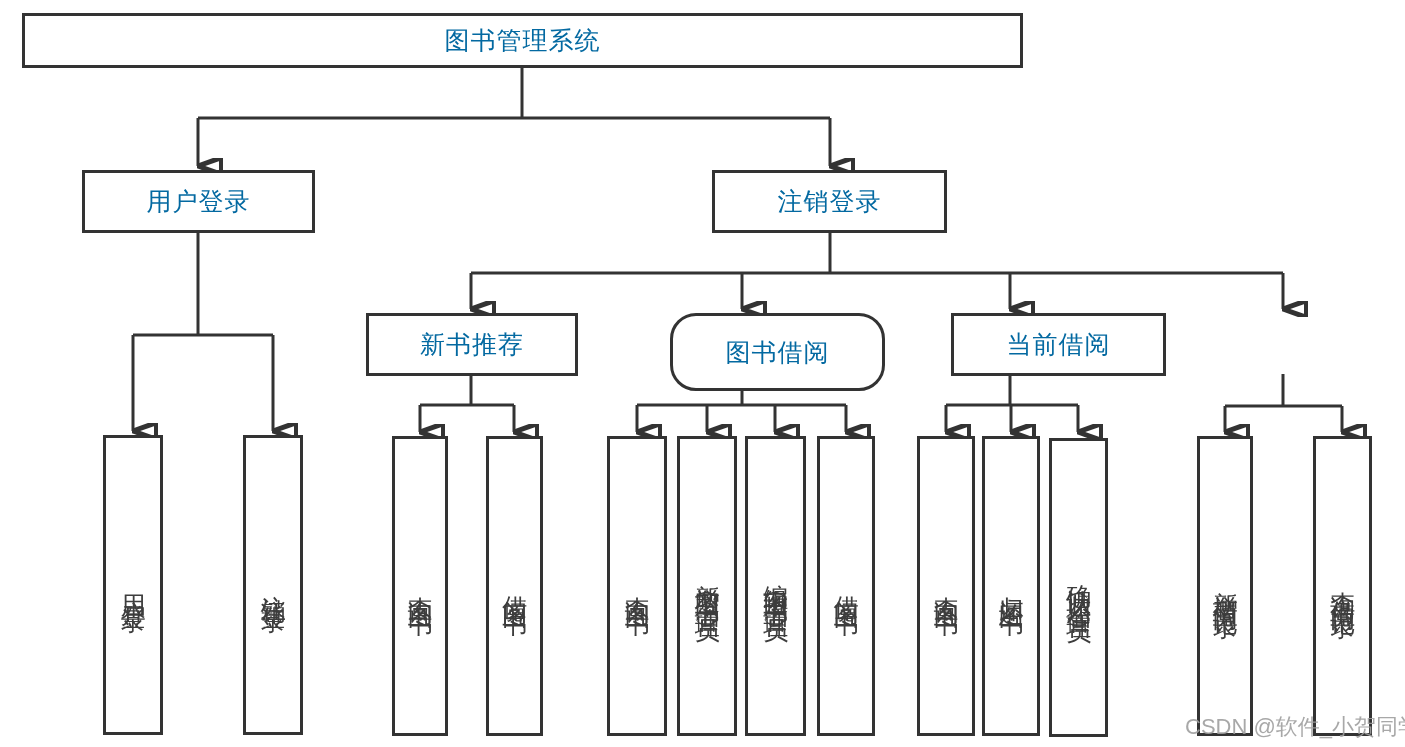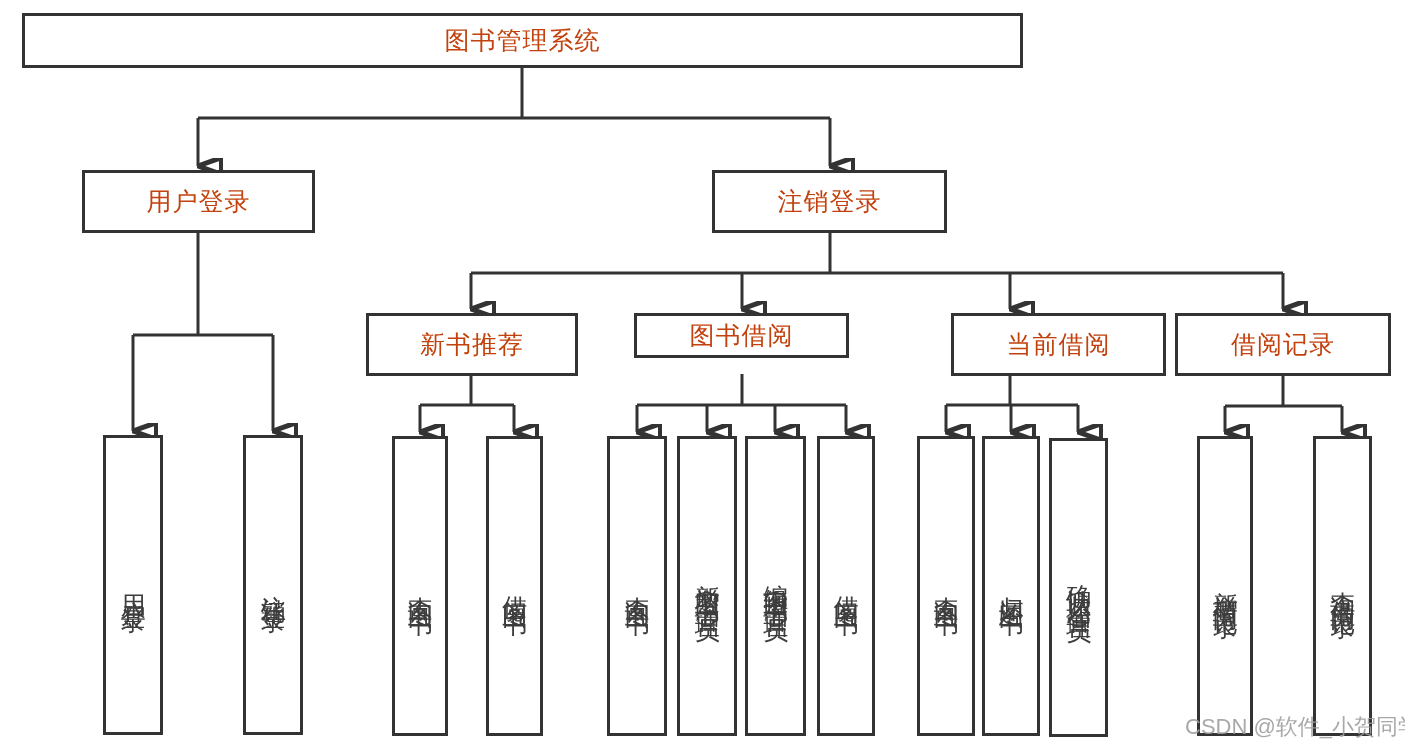--- a/index.html
+++ b/index.html
@@ -21,21 +21,21 @@
   .node {
     position: absolute;
     box-sizing: border-box;
     border: 3px solid #333333;
     background: #ffffff;
     display: flex;
     align-items: center;
     justify-content: center;
     font-size: 25px;
     letter-spacing: 1px;
-    color: #c2410c;
+    color: #0369a1;
   }
   .vnode {
     position: absolute;
     box-sizing: border-box;
     border: 3px solid #333333;
     background: #ffffff;
     display: flex;
     align-items: center;
     justify-content: center;
     color: #3d3d3d;
@@ -131,28 +131,25 @@
   <div class="node" style="left:82px; top:170px; width:233px; height:63px;">
     <span>用户登录</span>
   </div>
   <div class="node" style="left:712px; top:170px; width:235px; height:63px;">
     <span>注销登录</span>
   </div>
 
   <div class="node" style="left:366px; top:313px; width:212px; height:63px;">
     <span>新书推荐</span>
   </div>
-  <div class="node" style="left:634px; top:313px; width:215px; height:45px;">
+  <div class="node" style="left:670px; top:313px; width:215px; height:78px;border-radius:26px;">
     <span>图书借阅</span>
   </div>
   <div class="node" style="left:903px; top:313px; width:215px; height:63px;margin-left:48px;">
     <span>当前借阅</span>
-  </div>
-  <div class="node" style="left:1175px; top:313px; width:216px; height:63px;">
-    <span>借阅记录</span>
   </div>
 
   <div class="vnode" style="left:103px; top:435px; width:60px; height:300px;">
     <span>用户登录</span>
   </div>
   <div class="vnode" style="left:243px; top:435px; width:60px; height:300px;">
     <span>注销登录</span>
   </div>
 
   <div class="vnode" style="left:392px; top:436px; width:56px; height:300px;">

